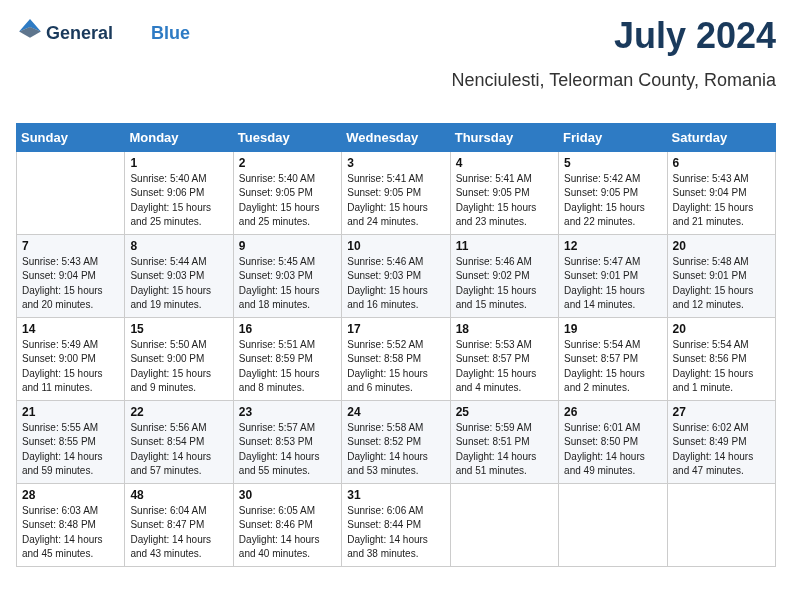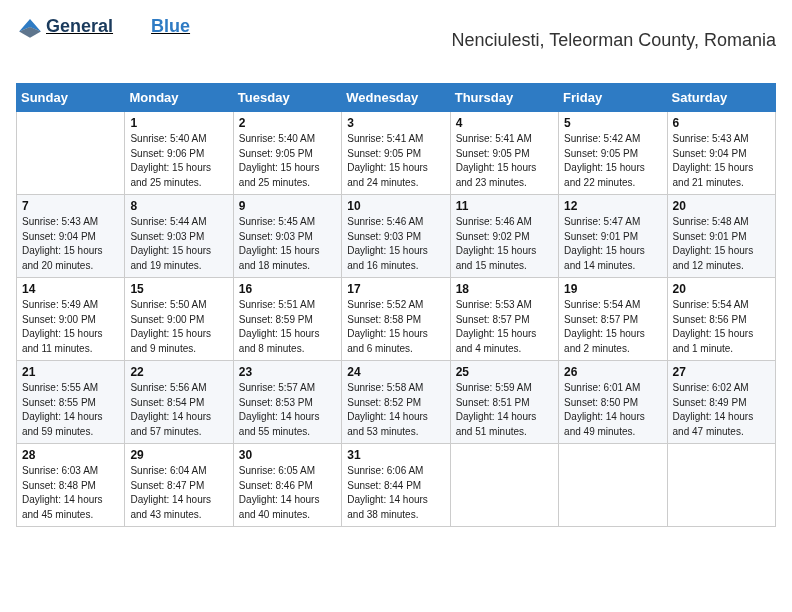--- a/index.html
+++ b/index.html
@@ -11,23 +11,22 @@
       padding: 16px;
     }
     .header {
       display: flex;
       justify-content: space-between;
       align-items: flex-start;
       margin-bottom: 10px;
     }
     .logo {
       display: flex;
-      align-items: flex-start;
+      align-items: flex-end;
       gap: 2px;
-      text-decoration: underline;
     }
     .logo-text-general {
       font-size: 18px;
       font-weight: bold;
       color: #1a3a5c;
     }
     .logo-text-blue {
       font-size: 18px;
       font-weight: bold;
       color: #2e7bc4;
@@ -103,20 +102,21 @@
       <polygon points="18,14 32,20 18,28 4,20" fill="#1a3a5c" opacity="0.7"></polygon>
     </svg>
     <div>
       <div style="display:flex; gap:0;">
         <span class="logo-text-general">General</span>
           <span class="logo-text-blue">Blue</span>
       </div>
     </div>
   </div>
   <div class="title-area">
+    <div class="month-year">July 2024</div>
     <div class="location">Nenciulesti, Teleorman County, Romania</div>
   </div>
 </div>
 
 <table class="calendar">
   <thead>
     <tr>
     <th>Sunday</th>
         <th>Monday</th>
         <th>Tuesday</th>
@@ -243,21 +243,21 @@
           <span class="day-number">27</span>
           <div class="day-info">Sunrise: 6:02 AM<br>Sunset: 8:49 PM<br>Daylight: 14 hours and 47 minutes.</div>
         </td>
       </tr>
       <tr>
         <td>
           <span class="day-number">28</span>
           <div class="day-info">Sunrise: 6:03 AM<br>Sunset: 8:48 PM<br>Daylight: 14 hours and 45 minutes.</div>
         </td>
         <td>
-          <span class="day-number">29</span>
+          <span class="day-number">48</span>
           <div class="day-info">Sunrise: 6:04 AM<br>Sunset: 8:47 PM<br>Daylight: 14 hours and 43 minutes.</div>
         </td>
         <td>
           <span class="day-number">30</span>
           <div class="day-info">Sunrise: 6:05 AM<br>Sunset: 8:46 PM<br>Daylight: 14 hours and 40 minutes.</div>
         </td>
         <td>
           <span class="day-number">31</span>
           <div class="day-info">Sunrise: 6:06 AM<br>Sunset: 8:44 PM<br>Daylight: 14 hours and 38 minutes.</div>
         </td>

